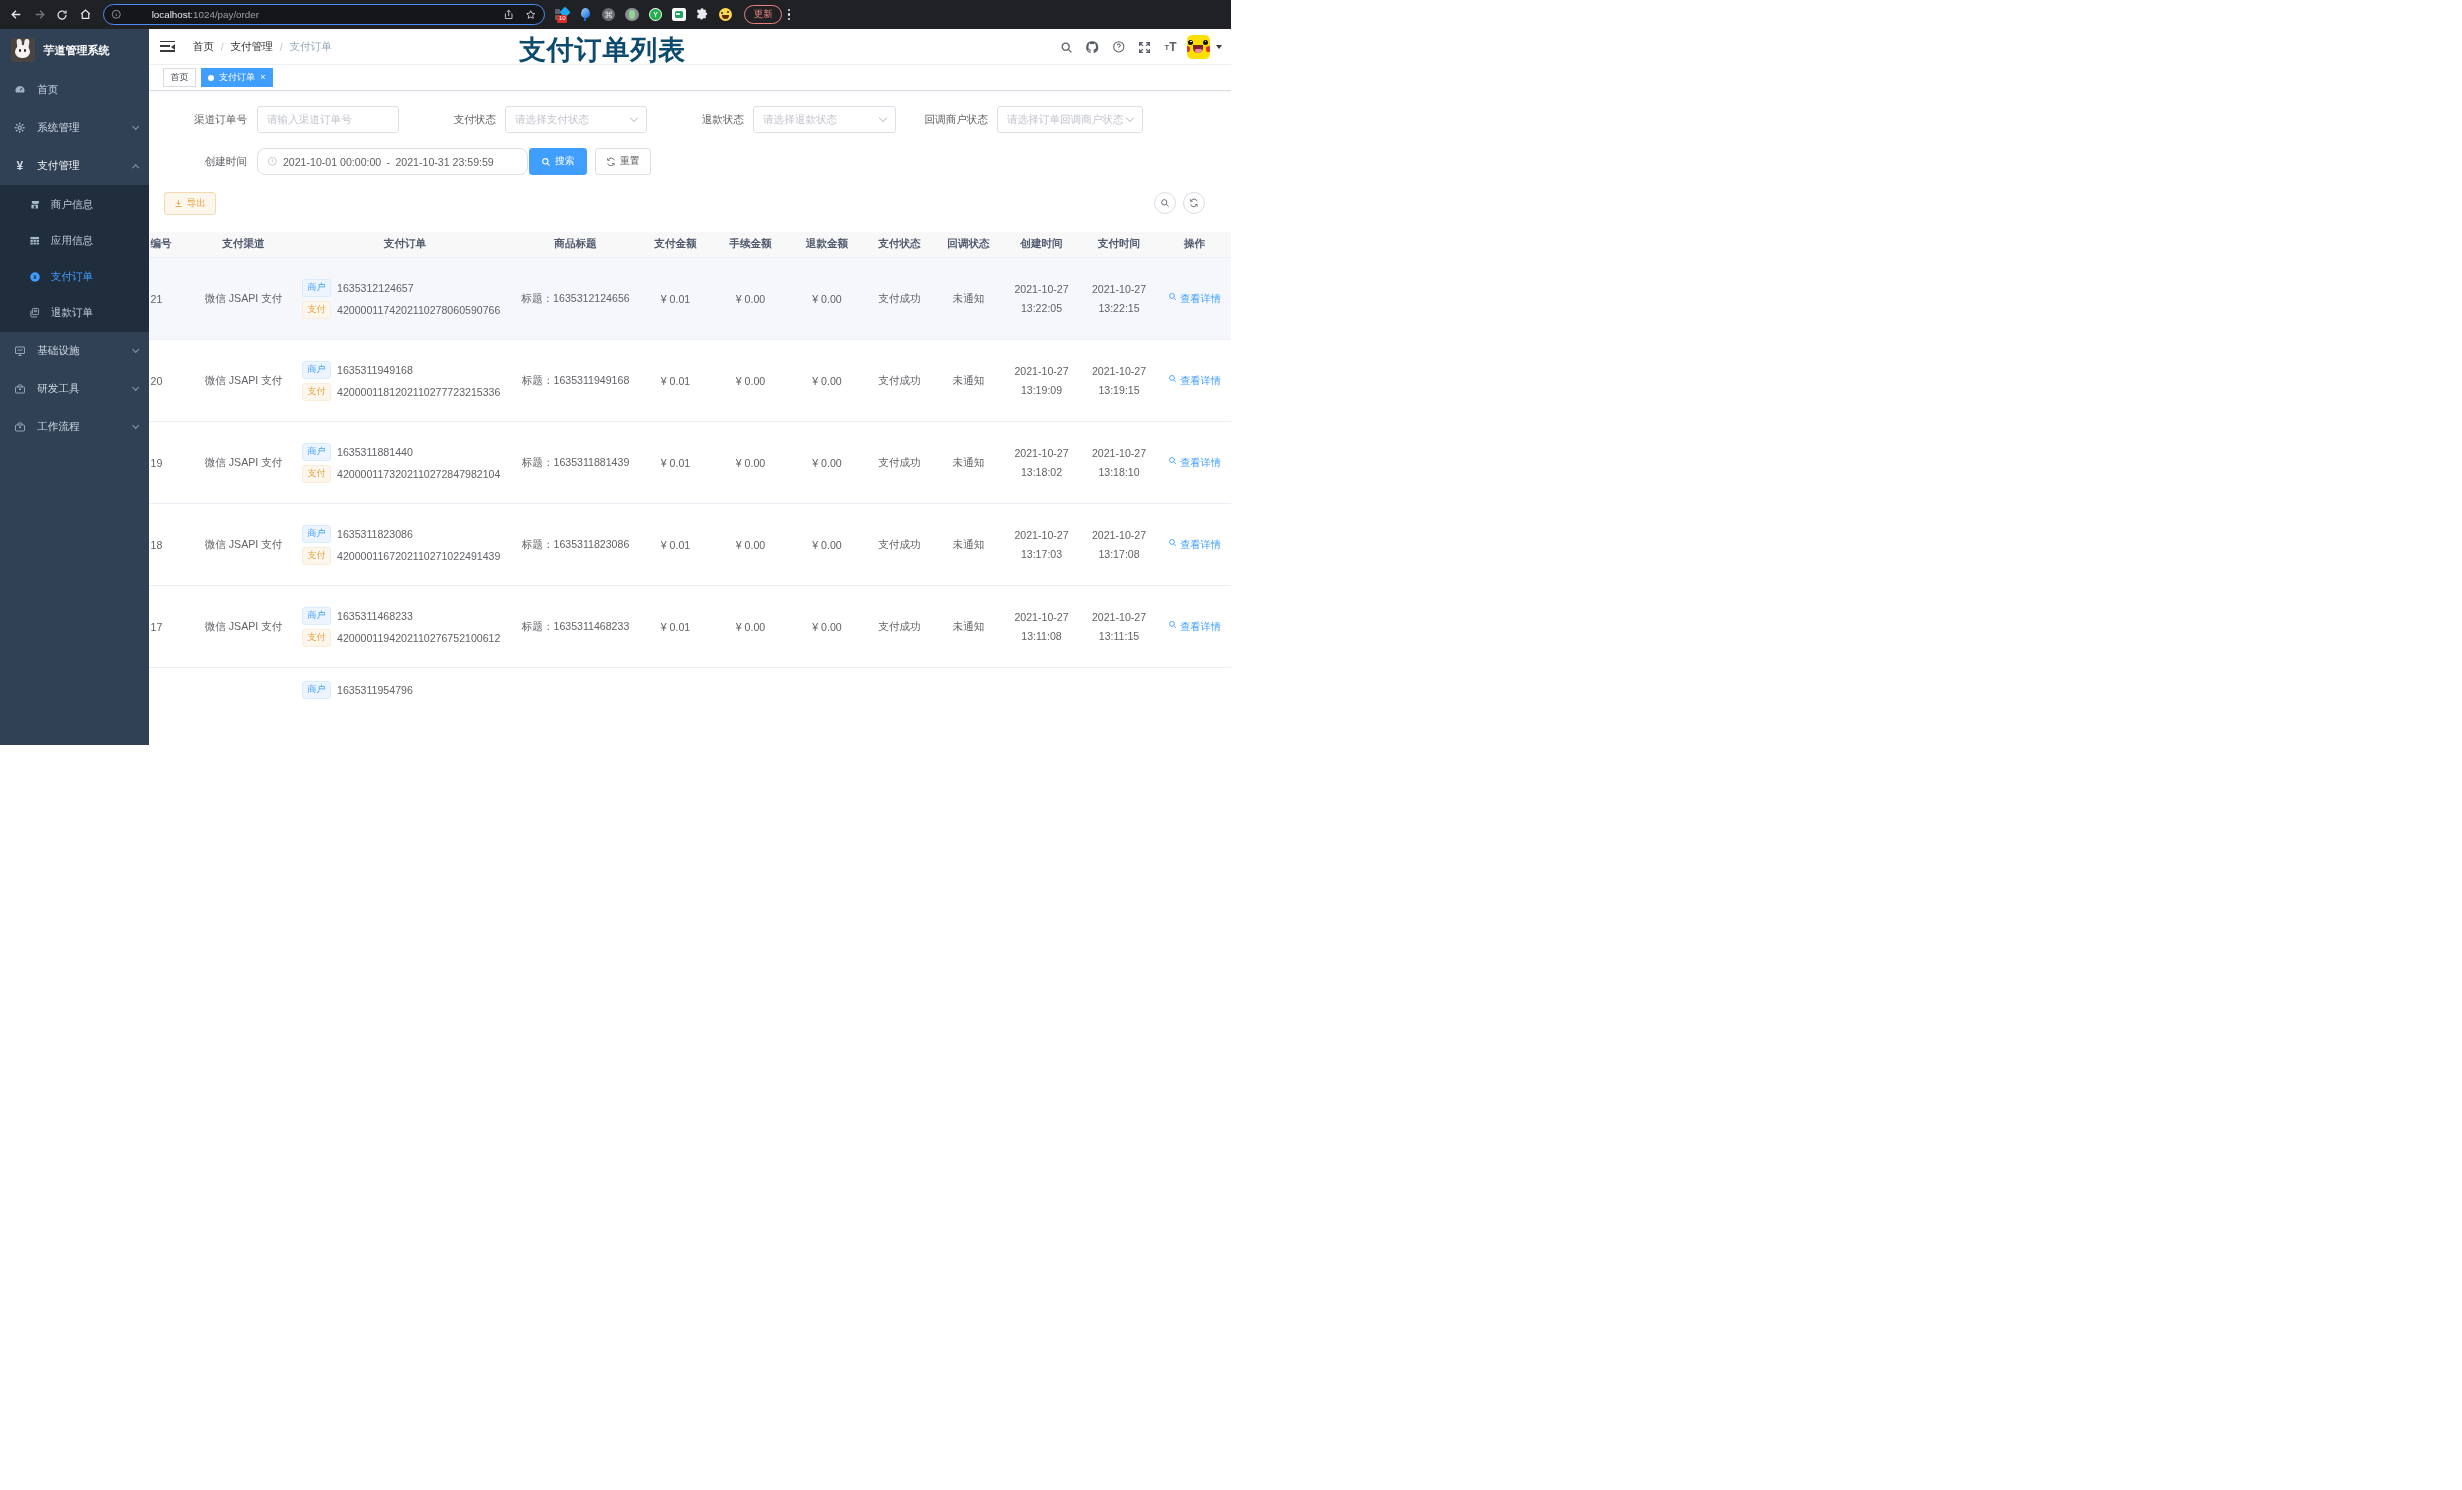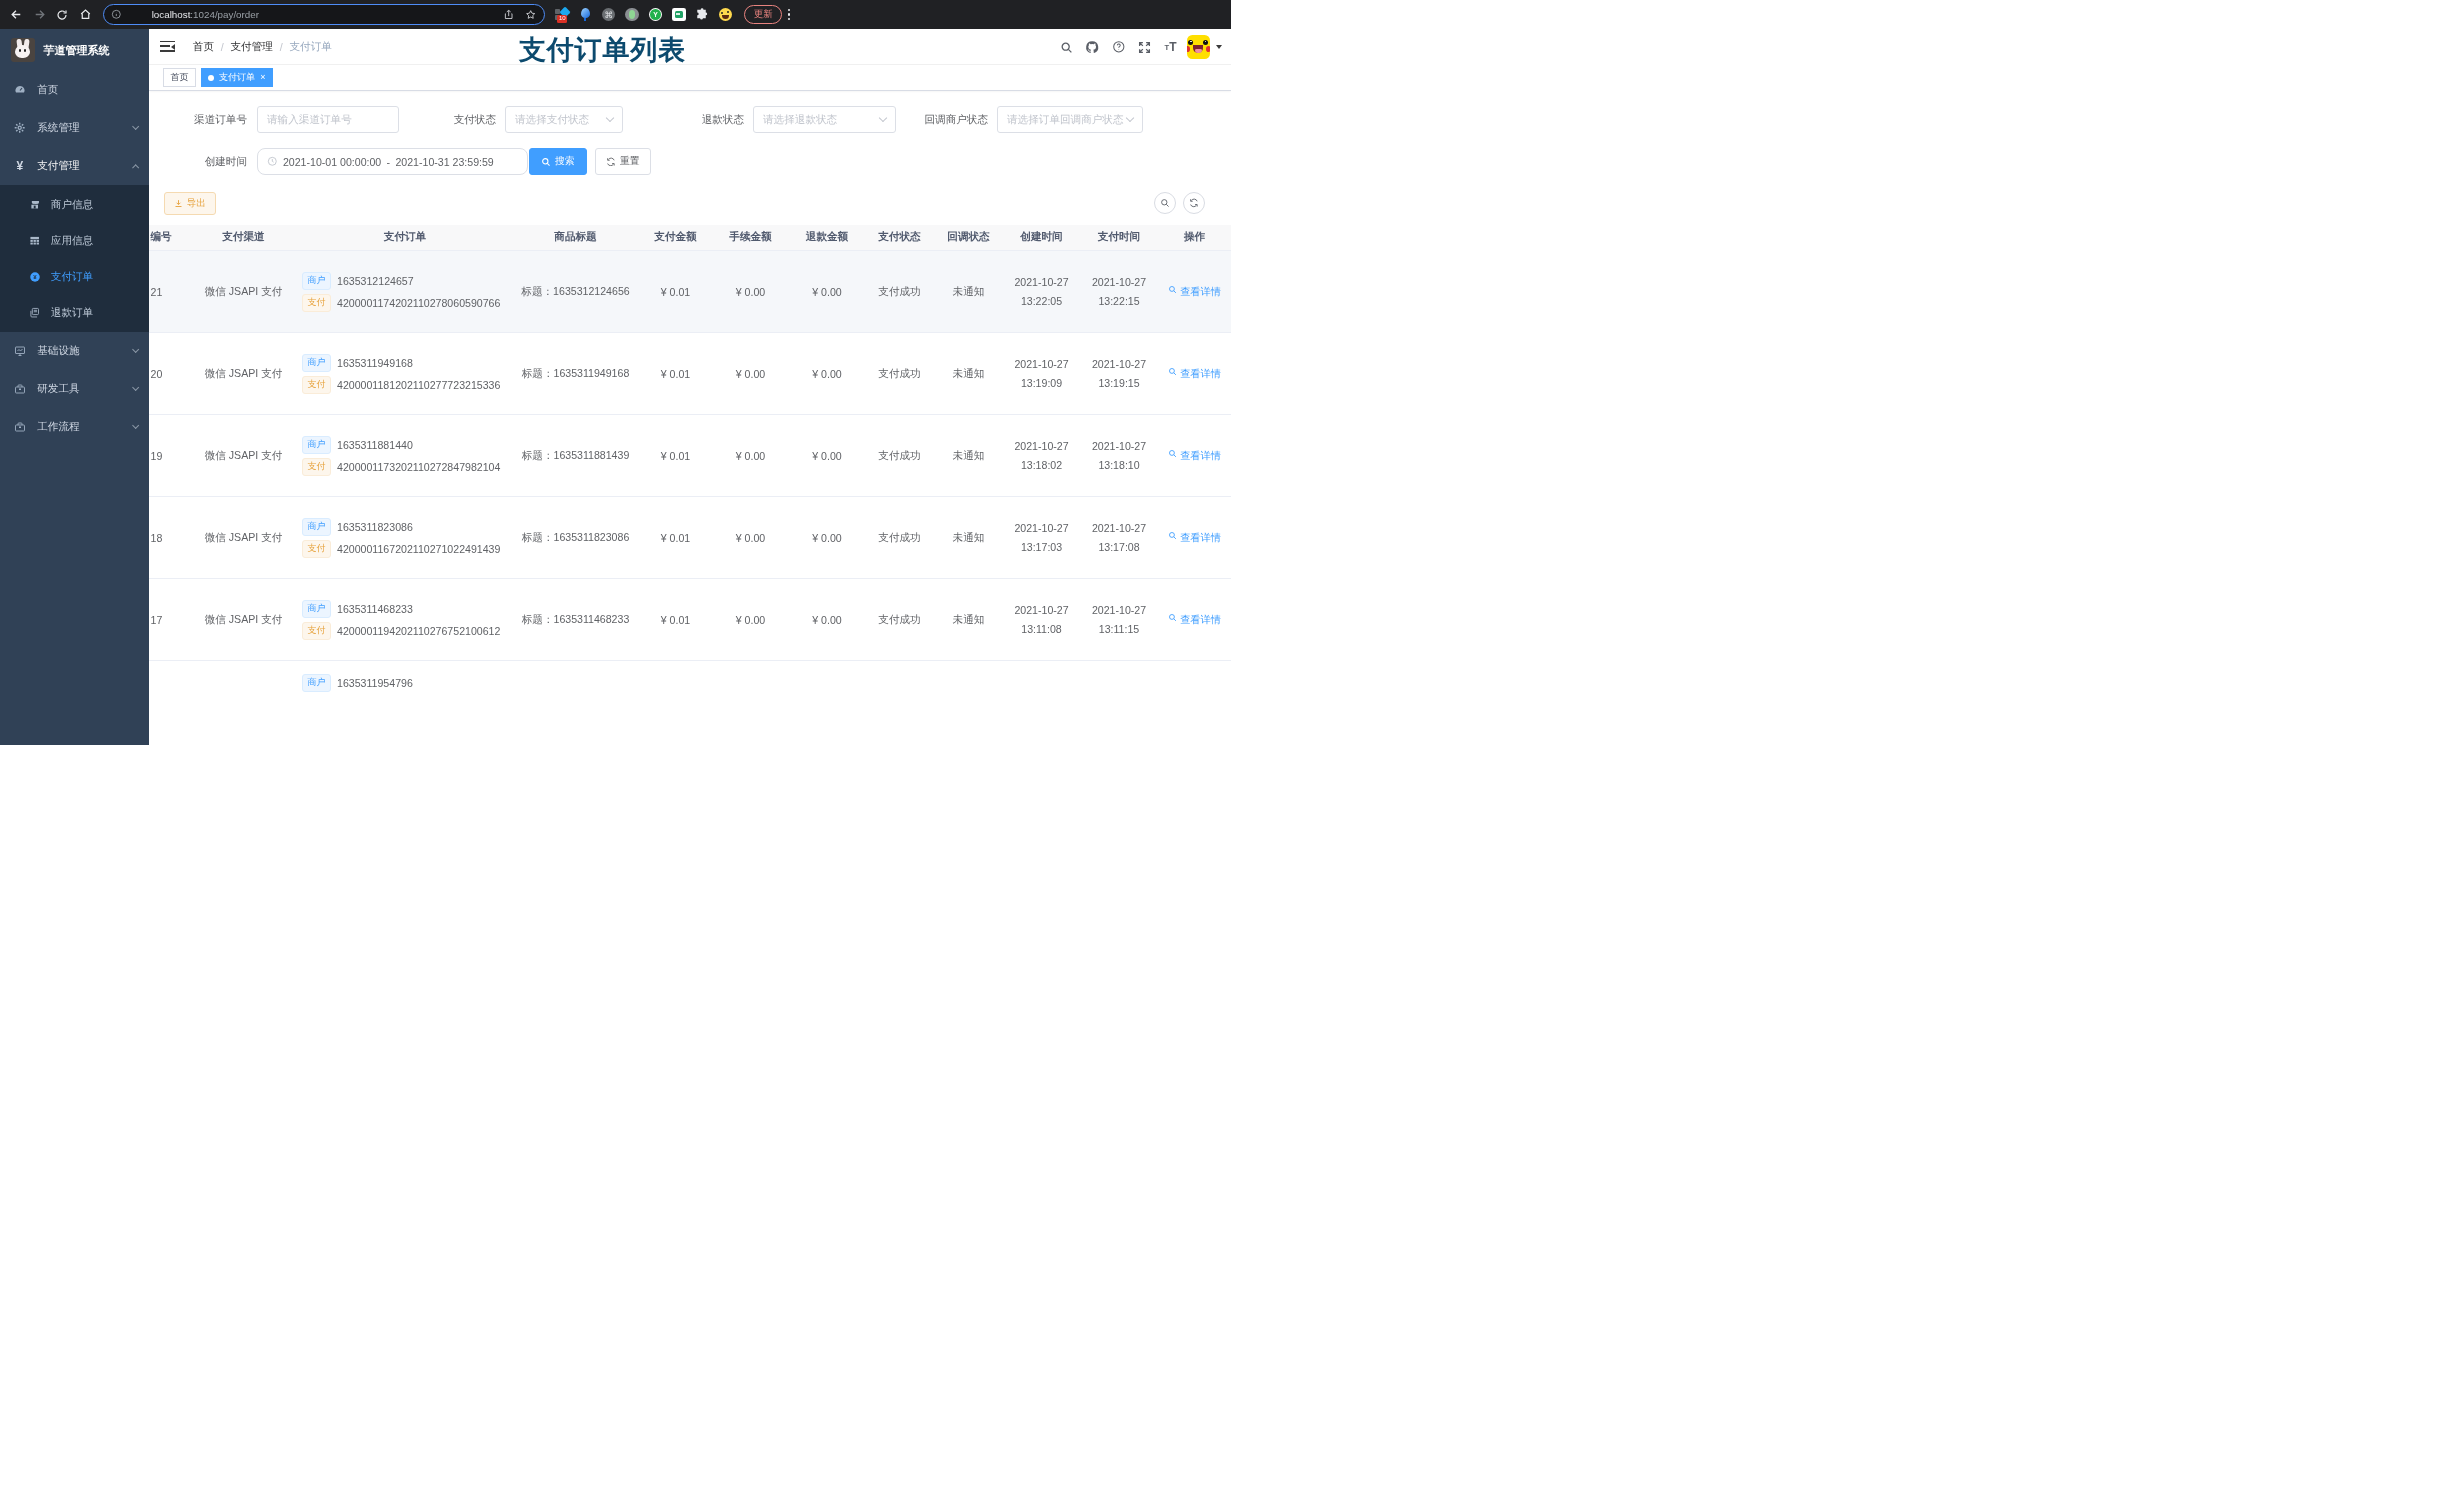--- a/index.html
+++ b/index.html
@@ -99,21 +99,21 @@
   .btn.primary { background:#409EFF; border-color:#409EFF; color:#fff; }
 
   
   .toolbar { position:relative; height:23px; margin-top:16.7px; }
   .btn-export { position:absolute; left:15px; top:0; height:23px; padding:0 9px; border-radius:3px;
     background:#fdf6ec; border:0.8px solid #f5dab1; color:#e6a23c; font-size:9.5px; display:flex; align-items:center; gap:3.8px; cursor:pointer; }
   .circlebtn { position:absolute; top:0; width:22px; height:22px; border-radius:50%; border:0.8px solid #d9dce3; background:#fff;
     display:flex; align-items:center; justify-content:center; color:#5a5e66; cursor:pointer; }
 
   
-  table { border-collapse:collapse; table-layout:fixed; width:1082px; margin-top:10px; font-size:10.6px; color:#606266; }
+  table { border-collapse:collapse; table-layout:fixed; width:1082px; margin-top:17px; font-size:10.6px; color:#606266; }
   thead th { height:26px; background:#f8f8f9; color:#515a6e; font-weight:bold; font-size:10.6px; border-bottom:0.8px solid #ebeef5; padding:0; }
   tbody td { height:82px; border-bottom:0.8px solid #ebeef5; text-align:center; padding:0; vertical-align:middle; }
   tbody tr.hover { background:#f5f7fa; }
   td.idcell, th.idcell { text-align:left; padding-left:1.5px; }
   .ordercell { text-align:left; padding-left:3px; }
   .tagline { display:flex; align-items:center; gap:6px; margin:3.8px 0; white-space:nowrap; }
   .mtag { display:inline-flex; align-items:center; justify-content:center; width:29px; height:18px; border-radius:3px; font-size:9px; flex:0 0 auto; }
   .mtag.blue { background:#ecf5ff; border:0.8px solid #d9ecff; color:#409EFF; }
   .mtag.gold { background:#fdf6ec; border:0.8px solid #faecd8; color:#e6a23c; }
   .twoline { line-height:1.75; }
@@ -405,21 +405,21 @@
 
     <div class="content">
 
 
       <div class="frow">
         <div class="flabel" style="left:0;width:98px">渠道订单号</div>
         <div class="fctrl" style="left:108px;width:142px">
           <span class="ph">请输入渠道订单号</span>
         </div>
         <div class="flabel" style="left:249px;width:98px">支付状态</div>
-        <div class="fctrl" style="left:356px;width:118px">
+        <div class="fctrl" style="left:356px;width:142px">
           <span class="ph">请选择支付状态</span>
             <span class="arrow"></span>
         </div>
         <div class="flabel" style="left:497px;width:98px">退款状态</div>
         <div class="fctrl" style="left:604px;width:143px">
           <span class="ph">请选择退款状态</span>
             <span class="arrow"></span>
         </div>
         <div class="flabel" style="left:718px;width:121px">回调商户状态</div>
         <div class="fctrl" style="left:848px;width:146px">

